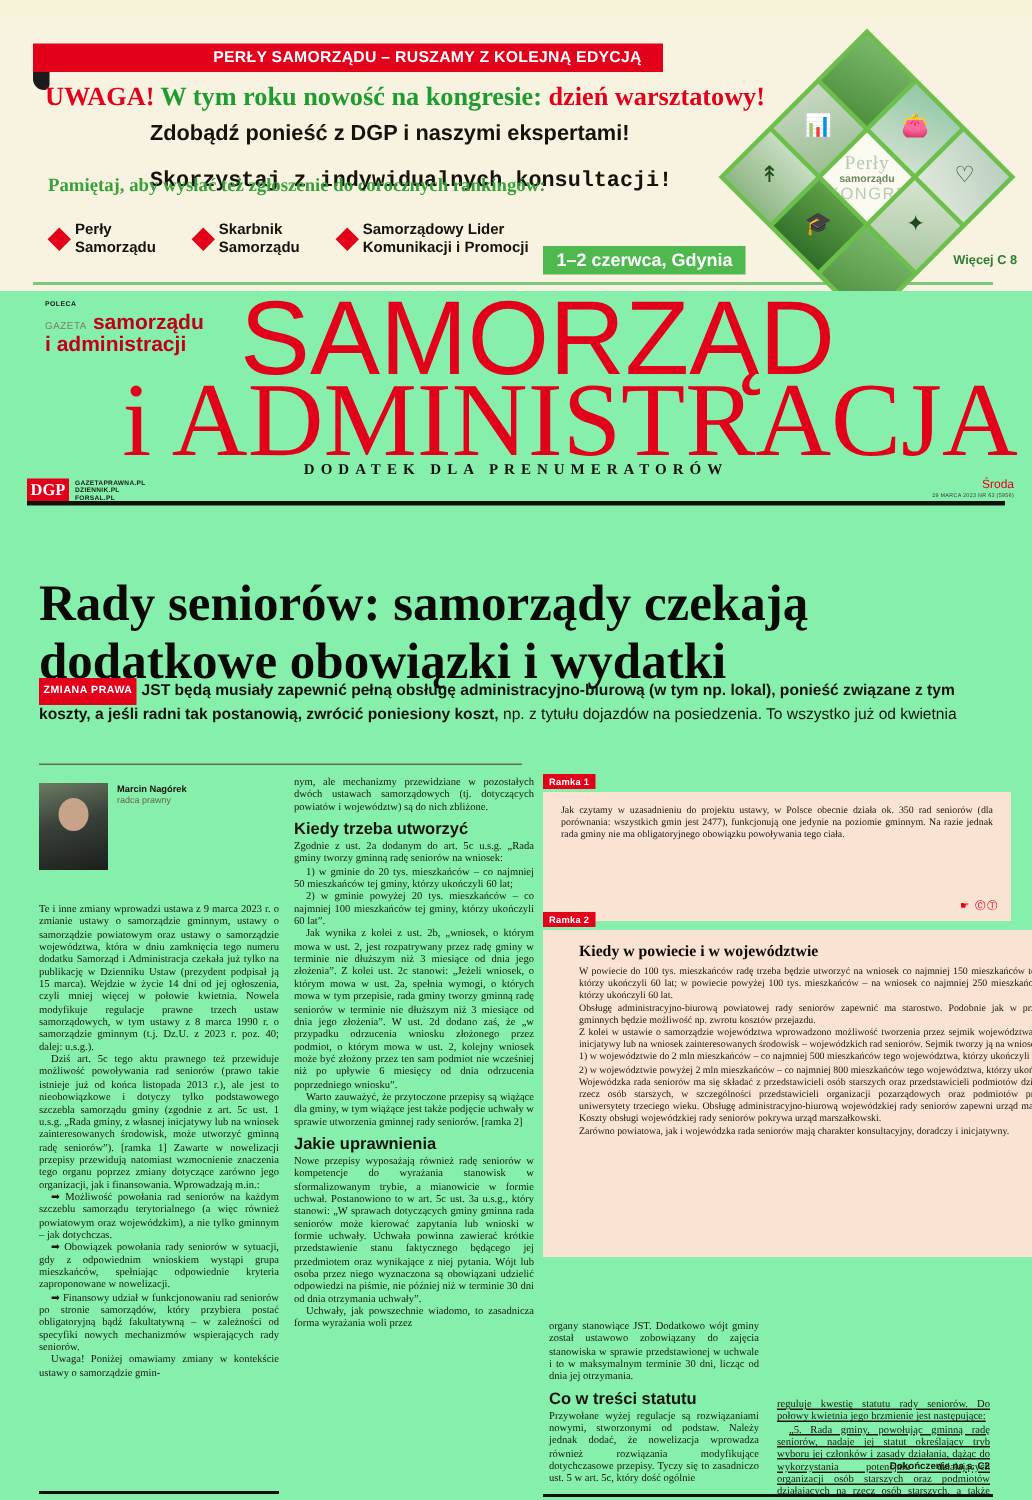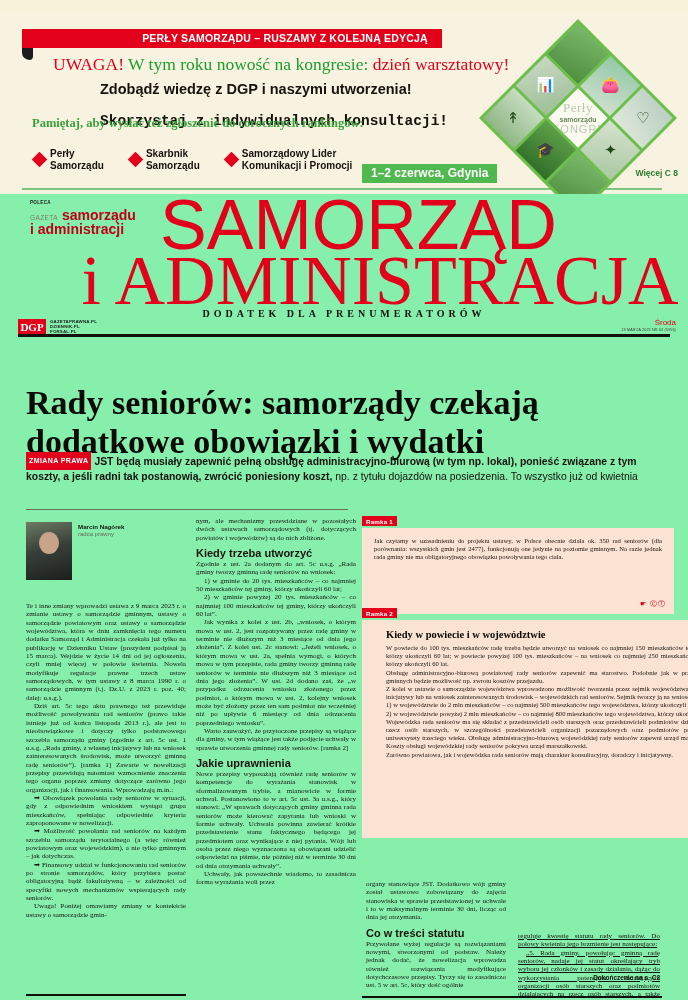--- a/index.html
+++ b/index.html
@@ -14,21 +14,21 @@
   
   .ad{position:absolute;left:0;top:0;width:688px;height:182px;background:#f7f3e0;overflow:hidden;}
   .ad-ribbon{position:absolute;left:22px;top:17px;width:420px;height:19px;background:#e2001a;}
   .ad-ribbon-txt{
     position:absolute;left:120px;top:17px;width:330px;height:19px;
     color:#fff;font-family:"Liberation Sans",sans-serif;font-weight:bold;
     font-size:10.5px;letter-spacing:.2px;line-height:19px;text-align:center;white-space:nowrap;
   }
   .ad-fold{position:absolute;left:22px;top:36px;width:11px;height:12px;background:#1b1b1b;
     border-bottom-left-radius:8px;border-bottom-right-radius:4px;}
-  .ad-l1{position:absolute;left:53px;top:42px;width:450px;font-size:17.5px;font-weight:normal;
+  .ad-l1{position:absolute;left:30px;top:42px;width:450px;font-size:17.5px;font-weight:bold;
     font-family:"Liberation Serif",serif;white-space:nowrap;}
   .ad-l1 .r{color:#e2001a;}
   .ad-l1 .g{color:#1f9c2e;}
   .ad-l2{position:absolute;left:100px;top:69px;width:400px;font-family:"Liberation Sans",sans-serif;
     font-weight:bold;font-size:14.5px;color:#16130d;white-space:nowrap;}
   .ad-l3{position:absolute;left:100px;top:101px;width:400px;font-family:Liberation Mono, monospace;
     font-weight:bold;font-size:14.5px;color:#16130d;white-space:nowrap;}
   .ad-l4{position:absolute;left:32px;top:104px;font-family:"Liberation Serif",serif;font-weight:bold;
     font-size:12.5px;color:#3aa03a;white-space:nowrap;}
   .ad-bullets{position:absolute;left:34px;top:136px;display:flex;gap:26px;}
@@ -144,21 +144,21 @@
   <div class="ad">
     <div class="ad-ribbon"></div>
     <div class="ad-ribbon-txt">PERŁY SAMORZĄDU – RUSZAMY Z KOLEJNĄ EDYCJĄ</div>
     <div class="ad-fold"></div>
 
     <div class="ad-l1">
       <span class="r">UWAGA!</span>
       <span class="g">W tym roku nowość na kongresie:</span>
       <span class="r">dzień warsztatowy!</span>
     </div>
-    <div class="ad-l2">Zdobądź wiedzę z DGP i naszymi utworzenia!</div>
+    <div class="ad-l2">Zdobądź ponieść z DGP i naszymi ekspertami!</div>
     <div class="ad-l3">Skorzystaj z indywidualnych konsultacji!</div>
     <div class="ad-l4">Pamiętaj, aby wysłać też zgłoszenie do corocznych rankingów:</div>
 
     <div class="ad-bullets">
       <div class="bul">
         <span class="dia"></span>
         <span class="tx">Perły<br>Samorządu</span>
       </div>
       <div class="bul">
         <span class="dia"></span>
@@ -238,22 +238,22 @@
 
   <div class="author">
     <div class="ph"></div>
     <div class="nm">Marcin Nagórek</div>
     <div class="rl">radca prawny</div>
   </div>
 
   <div class="col col1">
     <p class="noind">Te i inne zmiany wprowadzi ustawa z 9 marca 2023 r. o zmianie ustawy o samorządzie gminnym, ustawy o samorządzie powiatowym oraz ustawy o samorządzie województwa, która w dniu zamknięcia tego numeru dodatku Samorząd i Administracja czekała już tylko na publikację w Dzienniku Ustaw (prezydent podpisał ją 15 marca). Wejdzie w życie 14 dni od jej ogłoszenia, czyli mniej więcej w połowie kwietnia. Nowela modyfikuje regulacje prawne trzech ustaw samorządowych, w tym ustawy z 8 marca 1990 r. o samorządzie gminnym (t.j. Dz.U. z 2023 r. poz. 40; dalej: u.s.g.).</p>
     <p>Dziś art. 5c tego aktu prawnego też przewiduje możliwość powoływania rad seniorów (prawo takie istnieje już od końca listopada 2013 r.), ale jest to nieobowiązkowe i dotyczy tylko podstawowego szczebla samorządu gminy (zgodnie z art. 5c ust. 1 u.s.g. „Rada gminy, z własnej inicjatywy lub na wniosek zainteresowanych środowisk, może utworzyć gminną radę seniorów”). [ramka 1] Zawarte w nowelizacji przepisy przewidują natomiast wzmocnienie znaczenia tego organu poprzez zmiany dotyczące zarówno jego organizacji, jak i finansowania. Wprowadzają m.in.:</p>
+    <p>➡ Możliwość powołania rad seniorów na każdym szczeblu samorządu terytorialnego (a więc również powiatowym oraz wojewódzkim), a nie tylko gminnym – jak dotychczas.</p>
     <p>➡ Obowiązek powołania rady seniorów w sytuacji, gdy z odpowiednim wnioskiem wystąpi grupa mieszkańców, spełniając odpowiednie kryteria zaproponowane w nowelizacji.</p>
-    <p>➡ Możliwość powołania rad seniorów na każdym szczeblu samorządu terytorialnego (a więc również powiatowym oraz wojewódzkim), a nie tylko gminnym – jak dotychczas.</p>
     <p>➡ Finansowy udział w funkcjonowaniu rad seniorów po stronie samorządów, który przybiera postać obligatoryjną bądź fakultatywną – w zależności od specyfiki nowych mechanizmów wspierających rady seniorów.</p>
     <p>Uwaga! Poniżej omawiamy zmiany w kontekście ustawy o samorządzie gmin-</p>
   </div>
   <div class="col1-rule"></div>
 
   <div class="col col2">
     <p class="noind">nym, ale mechanizmy przewidziane w pozostałych dwóch ustawach samorządowych (tj. dotyczących powiatów i województw) są do nich zbliżone.</p>
     <h3>Kiedy trzeba utworzyć</h3>
     <p class="noind">Zgodnie z ust. 2a dodanym do art. 5c u.s.g. „Rada gminy tworzy gminną radę seniorów na wniosek:</p>
     <p>1) w gminie do 20 tys. mieszkańców – co najmniej 50 mieszkańców tej gminy, którzy ukończyli 60 lat;</p>

